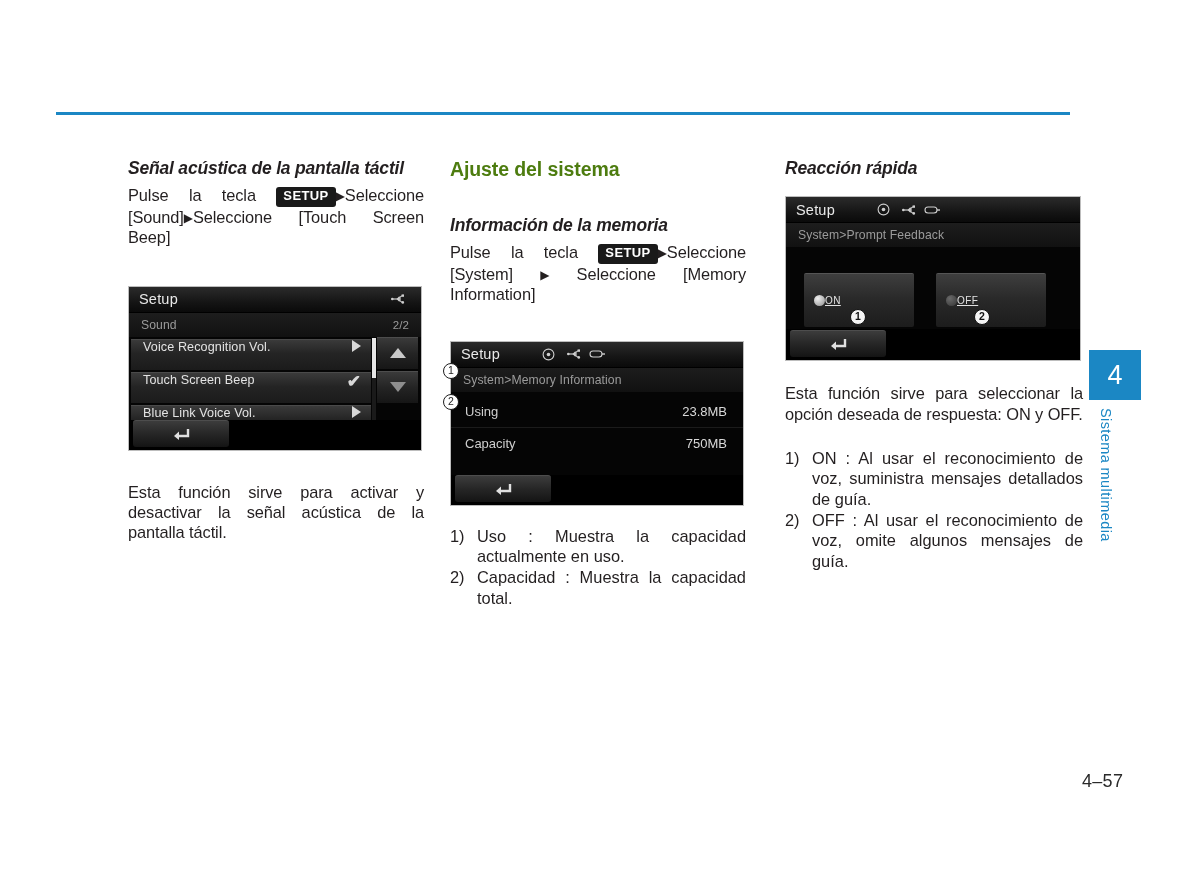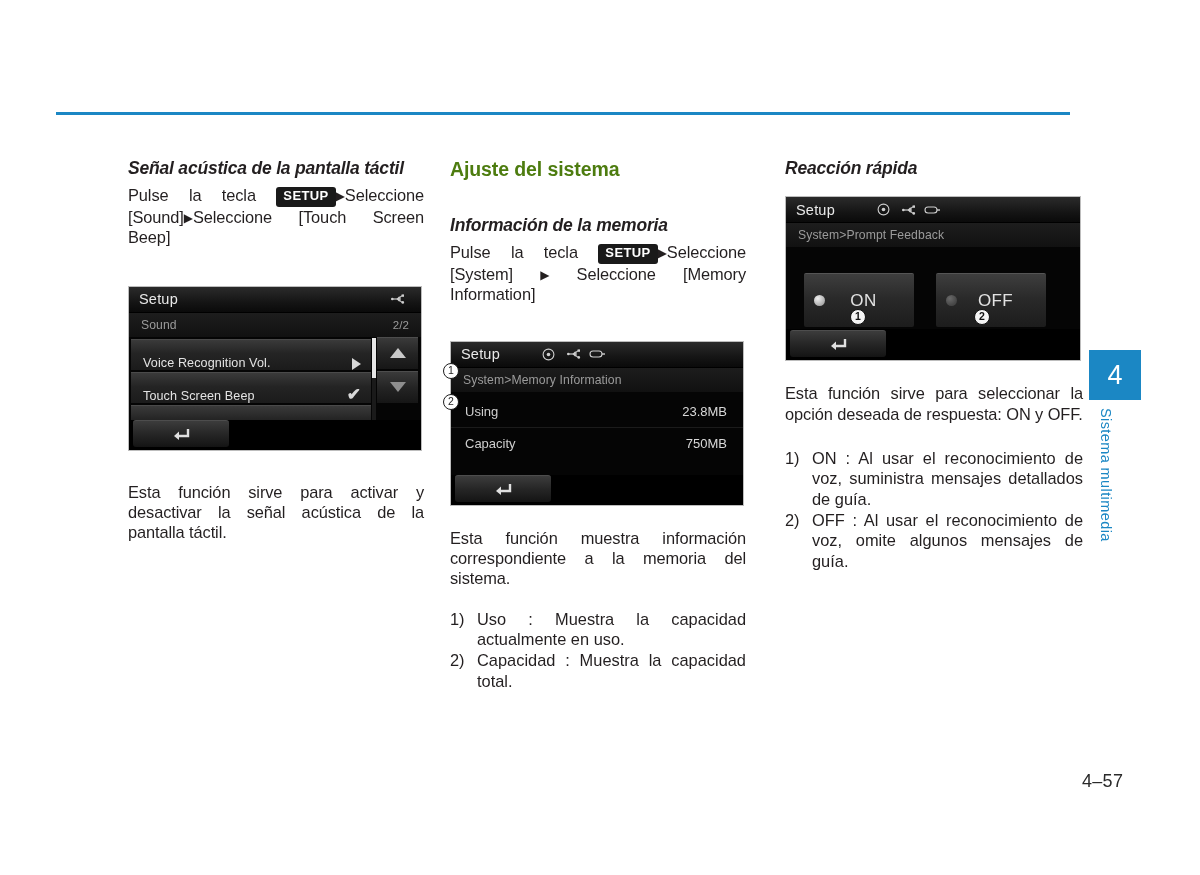--- a/index.html
+++ b/index.html
@@ -156,21 +156,21 @@
     background: #050505;
   }
 
   .listrow {
     position: relative;
     height: 31px;
     margin: 0 0 2px 0;
     background: linear-gradient(180deg,#3a3a3a 0%,#242424 45%,#1b1b1b 100%);
     border-top: 1px solid #4a4a4a;
     display: flex;
-    align-items: flex-end;
+    align-items: flex-start;
     padding: 0 10px 0 12px;
     color: #e3e3e3;
     font-size: 12.6px;
     letter-spacing: 0.1px;
     box-sizing: border-box;
     gap: 40px;
   }
   .listrow .right { margin-left: auto; display:flex; align-items:center;}
 
   .arrow-right {
@@ -288,25 +288,26 @@
     width: 11px; height: 11px;
     border-radius: 50%;
     background: radial-gradient(circle at 35% 32%, #efefef 0%, #b5b5b5 60%, #8d8d8d 100%);
     flex: none;
   }
   .radio-dot.off {
     background: radial-gradient(circle at 35% 32%, #6a6a6a 0%, #4a4a4a 60%, #3a3a3a 100%);
   }
   .radio-label {
     flex: 1;
-    text-align: center;
+    text-align: left;
     color: #e2e2e2;
-    font-size: 17px;
+    font-size: 10px;
     letter-spacing: 0.4px;
     margin-right: 12px;
+    text-decoration: underline;
   }
 
   
   .callout {
     position: absolute;
     width: 16px; height: 16px;
     border-radius: 50%;
     border: 1.4px solid #1e1e1e;
     background: #ffffff;
     color: #1e1e1e;
@@ -503,21 +504,20 @@
         <span>
           <svg width="22" height="16" viewBox="0 0 22 16">
             <path d="M18 3 L18 10 L7 10" stroke="#e0e0e0" stroke-width="2.4" fill="none"></path>
             <path d="M9 5.5 L4 10 L9 14 Z" fill="#e0e0e0"></path>
           </svg>
         </span>
       </div>
     </div>
   </div>
 
-  <p class="body" style="margin-top:22px;">Esta función muestra información correspondiente a la memoria del sistema.</p>
 
   <ol class="num-list">
     <li>
       <span class="marker">1)</span>
       <span>Uso : Muestra la capacidad actualmente en uso.</span>
     </li>
     <li>
       <span class="marker">2)</span>
       <span>Capacidad : Muestra la capacidad total.</span>
     </li>

